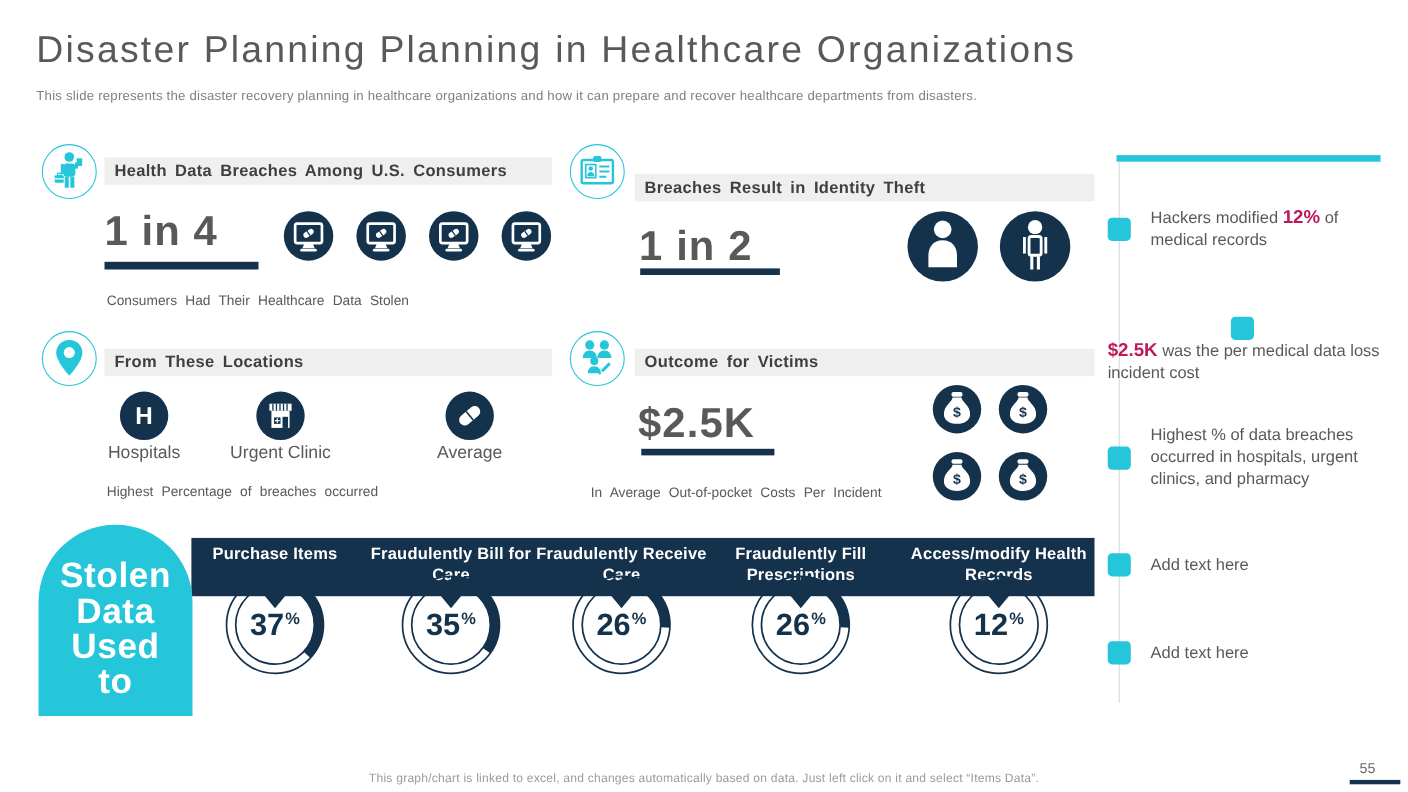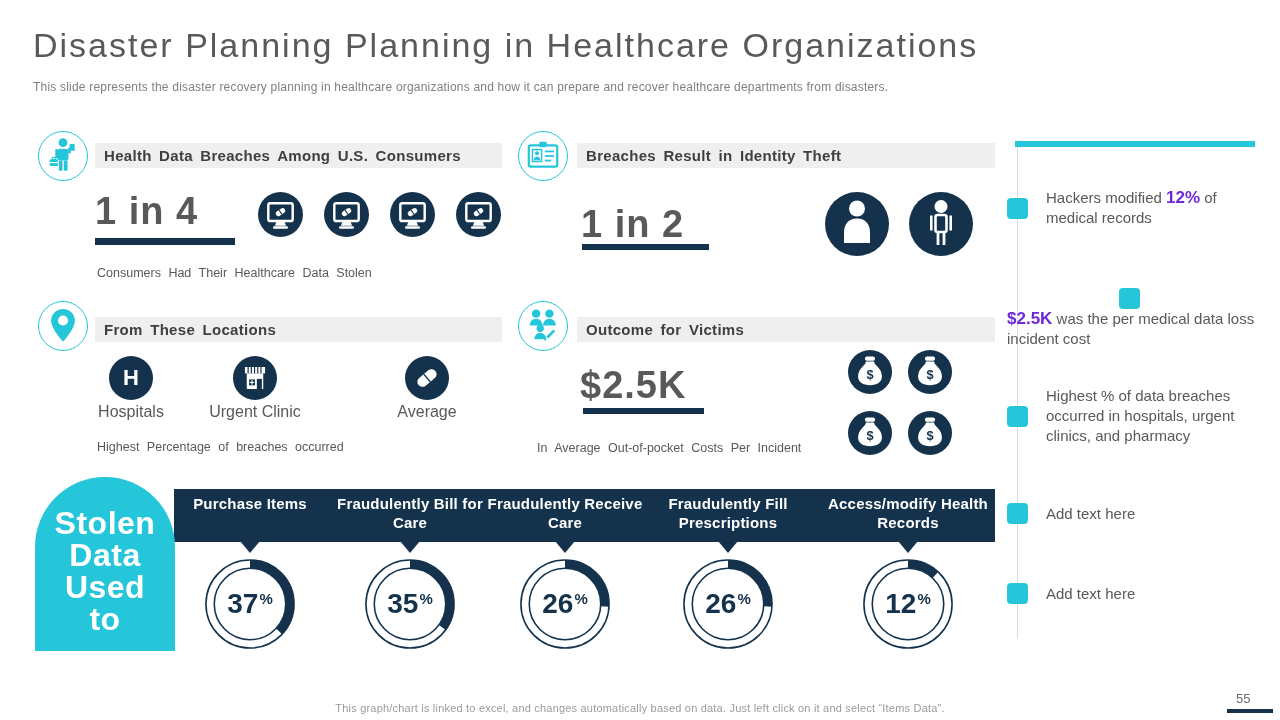--- a/index.html
+++ b/index.html
@@ -20,32 +20,32 @@
   .caption{font-size:12.5px;color:#595959;word-spacing:4px;white-space:nowrap;}
 
   .navy-badge{border-radius:50%;background:#14324c;display:flex;align-items:center;justify-content:center;}
   .loc-label{font-size:16px;color:#595959;transform:translateX(-50%);white-space:nowrap;}
 
   .sb-topbar{left:1015px;top:141px;width:240px;height:6px;background:#25c6d9;}
   .sb-vline{left:1017px;top:147px;width:1px;height:492px;background:#d9d9d9;}
   .sb-row{position:absolute;left:1007px;width:262px;display:flex;align-items:center;}
   .sb-sq{flex:0 0 21px;width:21px;height:21px;border-radius:4px;background:#25c6d9;margin-right:18px;}
   .sb-txt{font-size:15px;line-height:20px;color:#595959;}
-  .sb-txt .seg-b{font-weight:bold;font-size:17px;color:#6d28d9;}
+  .sb-txt .seg-b{font-weight:bold;font-size:17px;color:#be185d;}
 
   .bottom-bar{left:174px;top:489px;width:821px;height:53px;background:#14324c;}
   .arch{left:35px;top:477px;width:140px;height:174px;background:#25c6d9;border-radius:70px 70px 0 0;z-index:5;
         display:flex;align-items:center;justify-content:center;text-align:center;}
   .arch-text{font-size:32px;font-weight:bold;color:#fff;line-height:32px;letter-spacing:.5px;padding:0 10px;margin-top:14px;}
 
   .col-hdr{position:absolute;top:494px;width:170px;text-align:center;font-size:15px;font-weight:bold;
            color:#fff;line-height:19px;transform:translateX(-50%);letter-spacing:.2px;}
   .col-tri{position:absolute;top:541px;width:0;height:0;border-left:10px solid transparent;
            border-right:10px solid transparent;border-top:12px solid #14324c;transform:translateX(-50%);}
-  .donut{position:absolute;top:557px;width:94px;height:94px;transform:translateX(-50%);}
+  .donut{position:absolute;top:521px;width:94px;height:94px;transform:translateX(-50%);}
   .donut svg{position:absolute;left:0;top:0;}
   .donut-label{position:absolute;left:0;top:0;width:94px;height:94px;display:flex;align-items:center;justify-content:center;
                color:#14324c;font-weight:bold;font-size:28px;letter-spacing:0;}
   .donut-label sup{font-size:15px;margin-left:1px;top:-6px;position:relative;}
 
   .footer{left:0;top:702px;width:1280px;text-align:center;font-size:11px;color:#9b9b9b;letter-spacing:.2px;}
   .page-num{left:1236px;top:691px;font-size:13px;color:#6a6a6a;}
   .page-bar{left:1227px;top:709px;width:46px;height:4px;background:#14324c;}
 </style>
 </head>
@@ -121,21 +121,21 @@
       <rect x="20" y="8.5" width="8" height="6" rx="1.5" fill="#25c6d9"></rect>
       <rect x="8.5" y="12.5" width="31" height="23" rx="2" fill="none" stroke="#25c6d9" stroke-width="2.4"></rect>
       <rect x="12.5" y="17" width="10" height="13" fill="none" stroke="#25c6d9" stroke-width="1.6"></rect>
       <circle cx="17.5" cy="21" r="2.2" fill="#25c6d9"></circle>
       <path d="M14 28.5 c0-2.5 1.5-4 3.5-4 s3.5 1.5 3.5 4 Z" fill="#25c6d9"></path>
       <line x1="26" y1="19" x2="36" y2="19" stroke="#25c6d9" stroke-width="2"></line>
       <line x1="26" y1="24" x2="36" y2="24" stroke="#25c6d9" stroke-width="2"></line>
       <line x1="26" y1="29" x2="33" y2="29" stroke="#25c6d9" stroke-width="2"></line>
     </svg>
   </div>
-  <div class="abs hdr-bar" style="left:577px;top:143px;width:418px">
+  <div class="abs hdr-bar" style="left:577px;top:158px;width:418px">
     <span>Breaches Result in Identity Theft</span>
   </div>
   <div class="abs big-stat" style="left:581px;top:203px">1 in 2</div>
   <div class="abs stat-underline" style="left:582px;top:244px;width:127px;height:6px"></div>
   <div class="abs navy-badge" style="left:825px;top:192px;width:64px;height:64px">
     <svg viewBox="0 0 64 64" width="64" height="64">
       <circle cx="32" cy="16.5" r="8" fill="#fff"></circle>
       <path d="M32 26.5 c-8.5 0 -13 6 -13 14 v10.5 h26 v-10.5 c0 -8 -4.5 -14 -13 -14 Z" fill="#fff"></path>
     </svg>
   </div>

